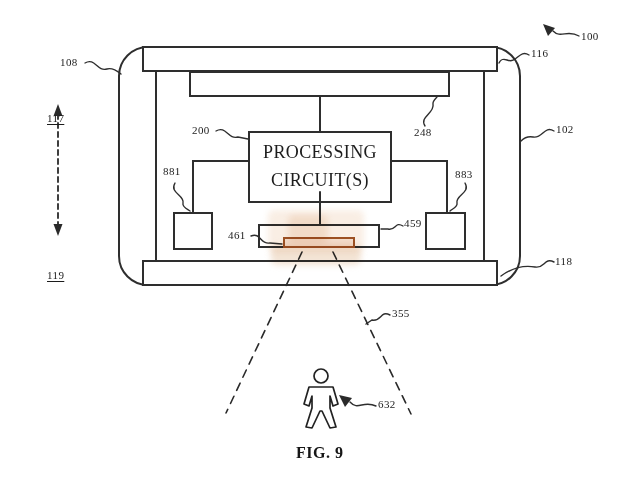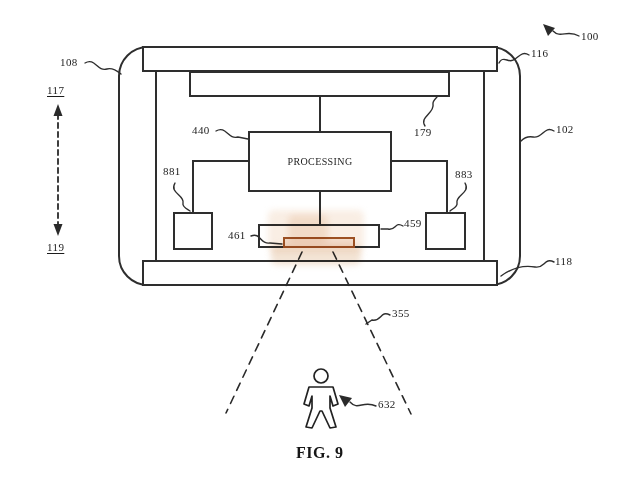--- a/index.html
+++ b/index.html
@@ -12,36 +12,36 @@
     border:2px solid #2e2e2e; background:#ffffff;
   }
   .device-outline {
     left:118px; top:46px; width:403px; height:240px;
     border-radius:30px; background:transparent;
   }
   .top-bar    { left:142px; top:46px;  width:356px; height:26px; }
   .bottom-bar { left:142px; top:260px; width:356px; height:26px; }
   .inner-bar  { left:189px; top:71px;  width:261px; height:26px; }
   .proc-box   {
-    left:248px; top:131px; width:144px; height:61px;
+    left:248px; top:131px; width:144px; height:72px;
     display:flex; flex-direction:column; align-items:center; justify-content:center;
-    font-size:10px; letter-spacing:.4px; color:#1d1d1d; line-height:1.55;
+    font-size:18px; letter-spacing:.4px; color:#1d1d1d; line-height:1.55;
   }
   .small-box-left  { left:173px; top:212px; width:40px; height:38px; }
   .small-box-right { left:425px; top:212px; width:41px; height:38px; }
   .emitter-box     { left:258px; top:224px; width:122px; height:24px; }
   .emitter-inner   {
     left:283px; top:237px; width:72px; height:11px;
     border:2px solid #a05526; background:#f9ece3;
   }
   .lbl {
     position:absolute; font-size:11px; color:#1c1c1c; letter-spacing:.4px;
     white-space:nowrap;
   }
-  .lbl.underlined { text-decoration:underline; text-underline-offset:2px; }
+  .lbl.underlined { text-decoration:underline; text-underline-offset:2px;margin-top:28px; }
   .caption {
     position:absolute; left:296px; top:444px;
     font-size:16px; font-weight:bold; color:#161616;
     letter-spacing:.5px;
   }
   svg.overlay { position:absolute; left:0; top:0; width:630px; height:477px; }
   .wm {
     position:absolute; pointer-events:none; mix-blend-mode:multiply;
     border-radius:6px; filter:blur(3px);
   }
@@ -53,20 +53,21 @@
 <body>
 
 <div class="stage">
 
   <div class="box device-outline"></div>
   <div class="box top-bar"></div>
   <div class="box bottom-bar"></div>
   <div class="box inner-bar"></div>
   <div class="box proc-box">
     <span>PROCESSING</span>
+    <span>CIRCUIT(S)</span>
   </div>
   <div class="box small-box-left"></div>
   <div class="box small-box-right"></div>
   <div class="box emitter-box"></div>
   <div class="box emitter-inner"></div>
 
   <svg class="overlay" viewBox="0 0 630 477" fill="none" stroke-linecap="round">
 
     <path d="M156,71 V261" stroke="#2e2e2e" stroke-width="2"></path>
     <path d="M484,71 V261" stroke="#2e2e2e" stroke-width="2"></path>
@@ -104,22 +105,22 @@
       <path d="M309,387 L333,387 L338,404 L333,406 L330,396 L330,408 L336,427 L330,428 L322,411 L320,411 L312,428 L306,427 L312,408 L312,396 L309,406 L304,404 Z" stroke="#222222" stroke-width="1.7" fill="#ffffff" stroke-linejoin="round"></path>
     </g>
   </svg>
 
   <div class="lbl" style="left:581px; top:30px;">100</div>
   <div class="lbl" style="left:531px; top:47px;">116</div>
   <div class="lbl" style="left:60px;  top:56px;">108</div>
   <div class="lbl underlined" style="left:47px; top:84px;">117</div>
   <div class="lbl underlined" style="left:47px; top:241px;">119</div>
   <div class="lbl" style="left:556px; top:123px;">102</div>
-  <div class="lbl" style="left:192px; top:124px;">440</div>
-  <div class="lbl" style="left:414px; top:126px;">179</div>
+  <div class="lbl" style="left:192px; top:124px;">200</div>
+  <div class="lbl" style="left:414px; top:126px;">248</div>
   <div class="lbl" style="left:163px; top:165px;">881</div>
   <div class="lbl" style="left:455px; top:168px;">883</div>
   <div class="lbl" style="left:404px; top:217px;">459</div>
   <div class="lbl" style="left:228px; top:229px;">461</div>
   <div class="lbl" style="left:555px; top:255px;">118</div>
   <div class="lbl" style="left:392px; top:307px;">355</div>
   <div class="lbl" style="left:378px; top:398px;">632</div>
 
   <div class="caption">FIG. 9</div>
 

